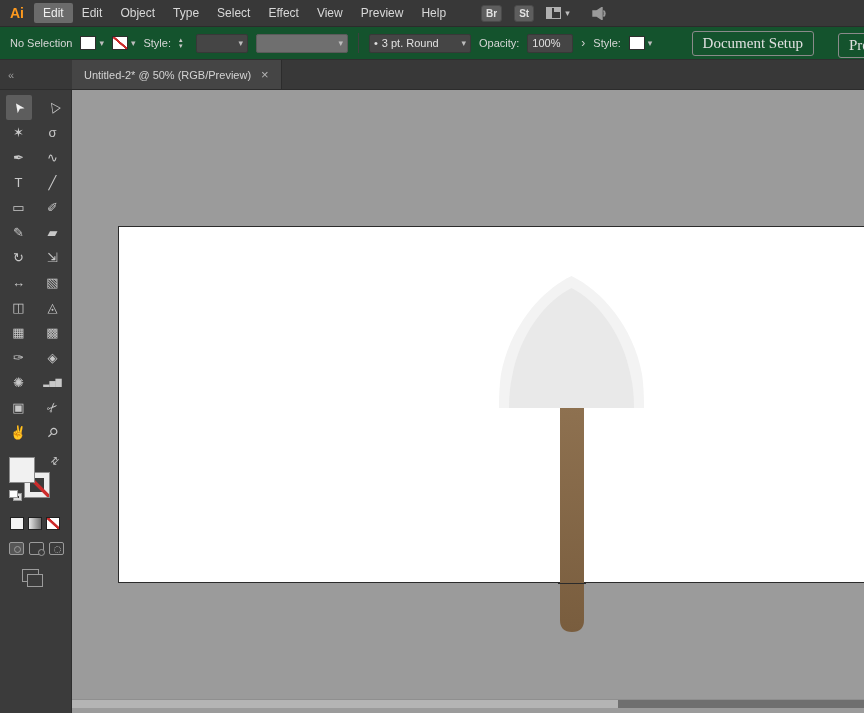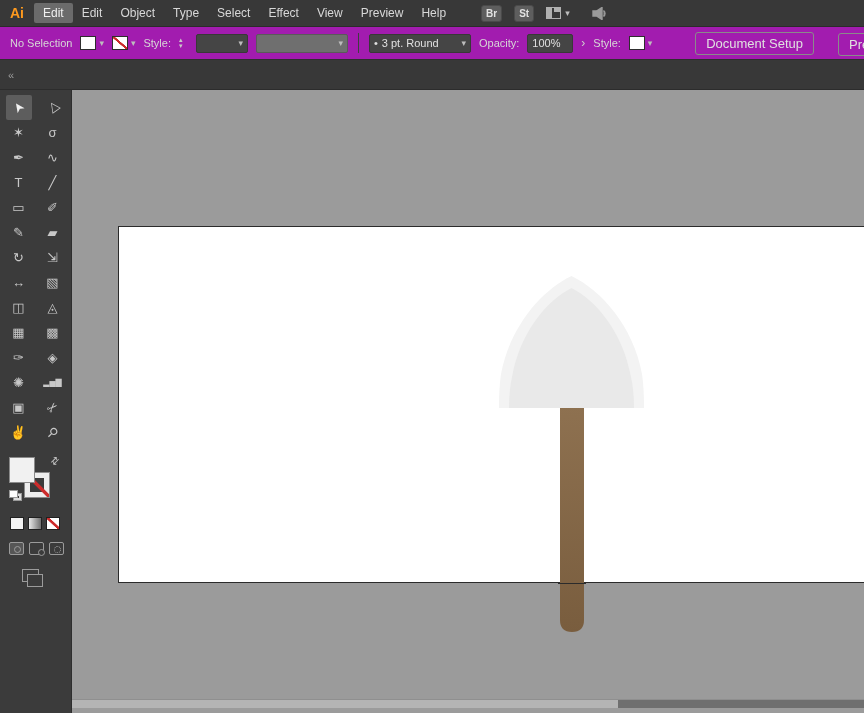--- a/index.html
+++ b/index.html
@@ -15,38 +15,38 @@
   .mb-gap{width:26px;}
   .badge{background:#5e5e5e;color:#e2e2e2;font-size:10px;font-weight:bold;
     padding:2px 4px;border-radius:3px;margin-right:12px;border:1px solid #4a4a4a;}
   .ws{display:flex;align-items:center;gap:4px;margin-right:22px;}
   .ws-ic{width:15px;height:12px;border:1px solid #b0b0b0;position:relative;display:inline-block;}
   .ws-ic::before{content:"";position:absolute;left:0;top:0;bottom:0;width:5px;background:#b0b0b0;}
   .ws-ic::after{content:"";position:absolute;left:7px;right:0;top:0;height:4px;background:#b0b0b0;}
   .dd{font-size:9px;color:#bdbdbd;}
 
   
-  .controlbar{height:33px;background:#a21caf;border-bottom:1px solid #2e2e2e;display:flex;
+  .controlbar{height:33px;background:#14532d;border-bottom:1px solid #2e2e2e;display:flex;
     align-items:center;padding:12px 10px;color:#d6d6d6;font-size:11px;gap:8px;white-space:nowrap;
     position:relative;overflow:hidden;}
   .cb-label{color:#d6d6d6;}
   .swatch{width:16px;height:14px;background:#fff;border:1px solid #2e2e2e;display:inline-block;}
   .swatch.none{background:
     linear-gradient(to top right,transparent 44%,#cc2b2b 46%,#cc2b2b 56%,transparent 58%),#fff;}
   .sw-group{display:flex;align-items:center;gap:3px;}
   .stepper{display:flex;flex-direction:column;justify-content:center;line-height:6px;
     font-size:7px;color:#c9c9c9;width:9px;}
   .field{background:#454545;border:1px solid #383838;height:19px;display:flex;align-items:center;
     padding:0 4px;gap:4px;color:#e0e0e0;border-radius:2px;}
   .field .dd{margin-left:auto;}
   .field.disabled{background:#6f6f6f;border-color:#5a5a5a;color:#8d8d8d;}
   .flyout{color:#cfcfcf;font-size:12px;}
   .vsep{width:1px;height:20px;background:#3e3e3e;margin:0 2px;}
   .btn{border:1px solid #8a8a8a;border-radius:3px;background:transparent;color:#e0e0e0;
-    font-size:13px;padding:3px 10px;font-family:Liberation Sans, sans-serif;}
+    font-size:15px;padding:3px 10px;font-family:Liberation Serif, serif;}
   .btn-docsetup{margin-left:auto;margin-right:40px;}
   .btn-pref{position:absolute;left:838px;top:6px;width:78px;text-align:left;}
 
   
   .tabbar{height:30px;background:#383838;border-bottom:1px solid #2c2c2c;display:flex;align-items:stretch;}
   .tab-left{width:72px;display:flex;align-items:center;padding-left:8px;color:#9d9d9d;font-size:11px;}
   .tab{background:#454545;border-right:1px solid #2c2c2c;display:flex;align-items:center;gap:10px;
     padding:0 12px;color:#d4d4d4;font-size:11px;}
   .tab .close{color:#b5b5b5;font-size:13px;}
 
@@ -176,20 +176,24 @@
   </span>
 
   <button class="btn btn-docsetup">Document Setup</button>
   <button class="btn btn-pref">Pref</button>
 </div>
 
 <div class="tabbar">
   <div class="tab-left">
     <span>«</span>
   </div>
+  <div class="tab">
+    <span>Untitled-2* @ 50% (RGB/Preview)</span>
+    <span class="close">×</span>
+  </div>
 </div>
 
 <div class="main">
 
   <div class="toolbar">
     <div class="tools">
       <div class="tool selected">
           <span class="g rot-nw">➤</span>
         </div>
       <div class="tool">

